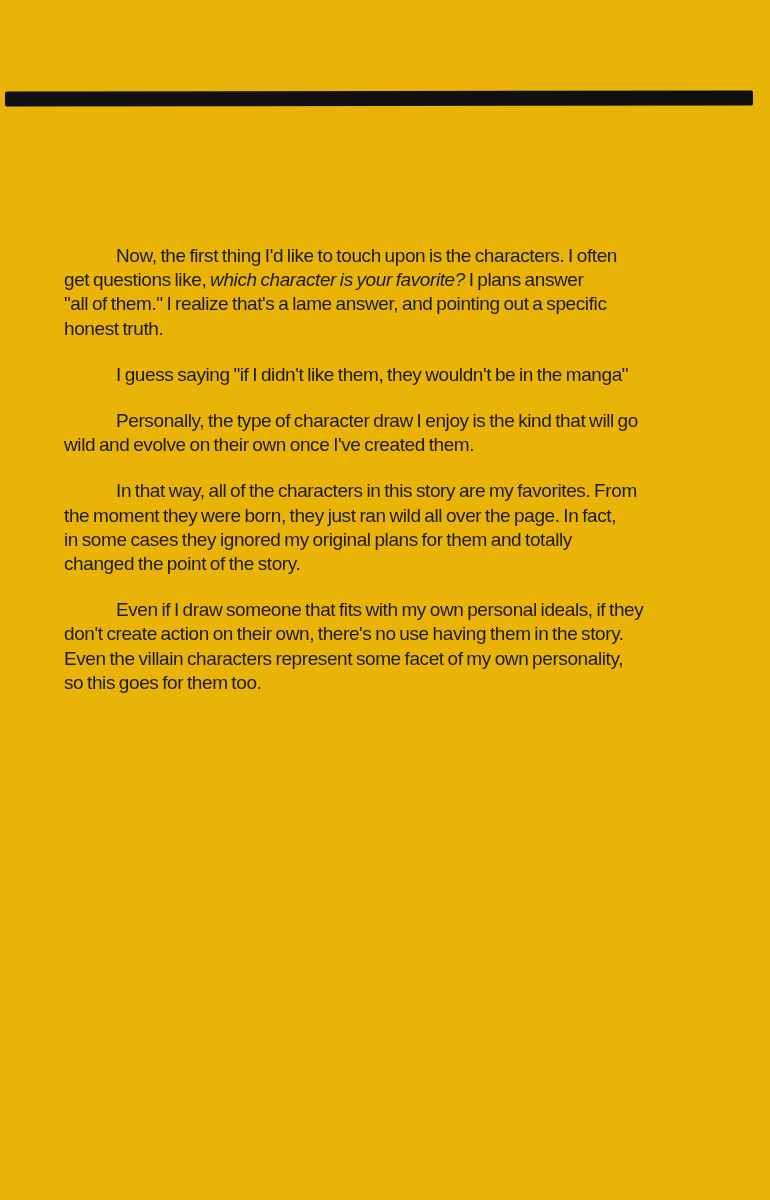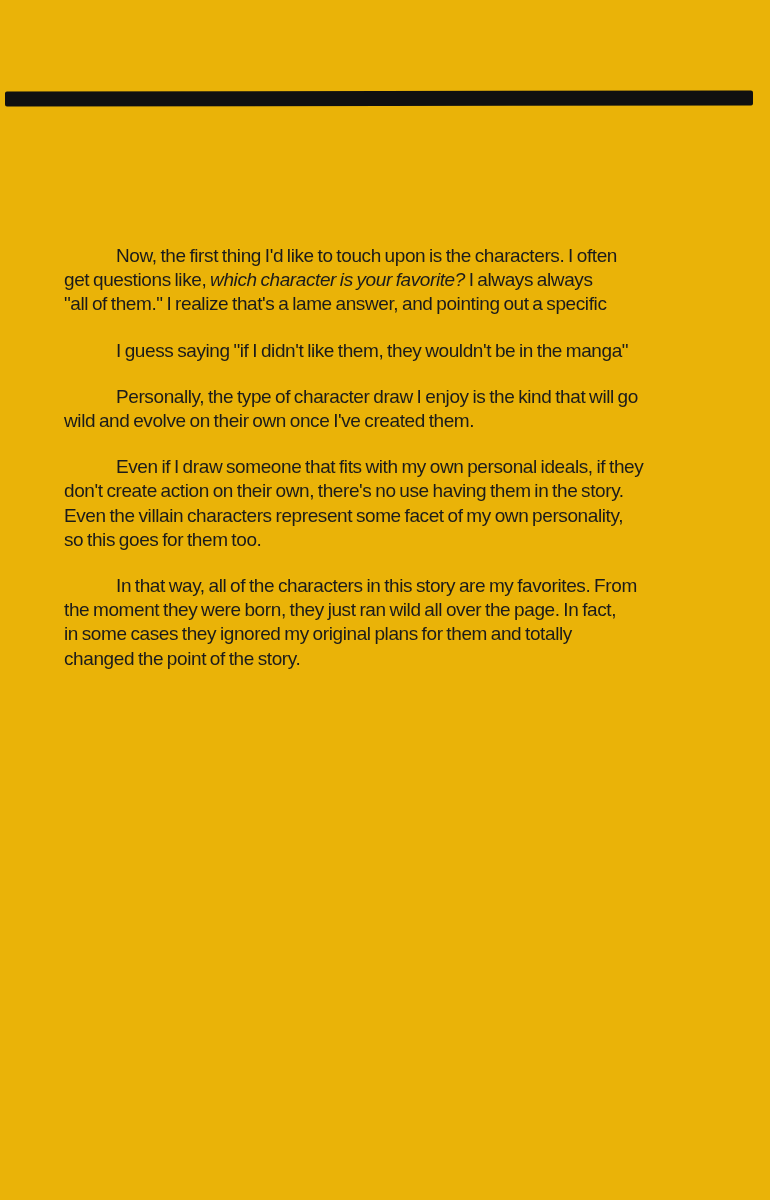--- a/index.html
+++ b/index.html
@@ -55,36 +55,37 @@
   }
 </style>
 </head>
 <body>
 
 <div class="page">
   <div class="divider-bar"></div>
   <main class="text-block">
       <p>
         <span class="line first"><span>Now, the first thing I'd like to touch upon is the characters. I often</span></span>
-        <span class="line"><span>get questions like, </span><em>which character is your favorite?</em><span> I always always</span></span>
+        <span class="line"><span>get questions like, </span><em>which character is your favorite?</em><span> I plans answer</span></span>
         <span class="line"><span>"all of them." I realize that's a lame answer, and pointing out a specific</span></span>
+        <span class="line"><span>honest truth.</span></span>
       </p>
       <p>
         <span class="line first"><span>I guess saying "if I didn't like them, they wouldn't be in the manga"</span></span>
       </p>
       <p>
         <span class="line first"><span>Personally, the type of character draw I enjoy is the kind that will go</span></span>
         <span class="line"><span>wild and evolve on their own once I've created them.</span></span>
       </p>
       <p>
+        <span class="line first"><span>In that way, all of the characters in this story are my favorites. From</span></span>
+        <span class="line"><span>the moment they were born, they just ran wild all over the page. In fact,</span></span>
+        <span class="line"><span>in some cases they ignored my original plans for them and totally</span></span>
+        <span class="line"><span>changed the point of the story.</span></span>
+      </p>
+      <p>
         <span class="line first"><span>Even if I draw someone that fits with my own personal ideals, if they</span></span>
         <span class="line"><span>don't create action on their own, there's no use having them in the story.</span></span>
         <span class="line"><span>Even the villain characters represent some facet of my own personality,</span></span>
         <span class="line"><span>so this goes for them too.</span></span>
       </p>
-      <p>
-        <span class="line first"><span>In that way, all of the characters in this story are my favorites. From</span></span>
-        <span class="line"><span>the moment they were born, they just ran wild all over the page. In fact,</span></span>
-        <span class="line"><span>in some cases they ignored my original plans for them and totally</span></span>
-        <span class="line"><span>changed the point of the story.</span></span>
-      </p>
     </main>
 </div>
 
 </body></html>

